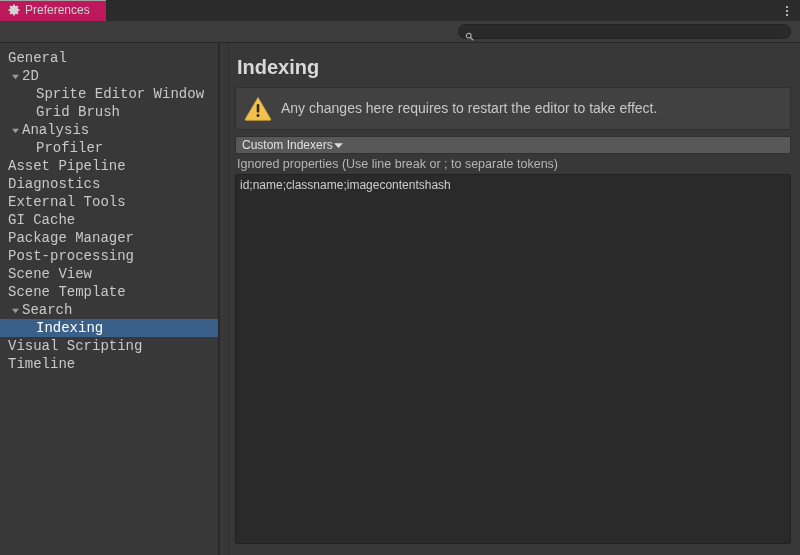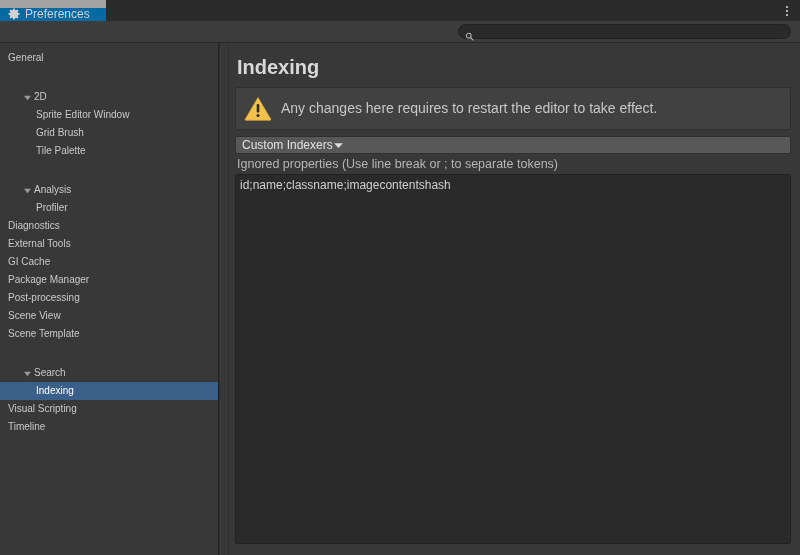--- a/index.html
+++ b/index.html
@@ -34,22 +34,22 @@
     align-items: stretch;
     flex: 0 0 auto;
   }
   .tab {
     position: relative;
     display: flex;
     align-items: center;
     gap: 5px;
     padding: 0 12px 0 8px;
     min-width: 106px;
-    background: #0369a1;
-    border-top: 8px solid #a3a3a3;
+    background: #be185d;
+    border-top: 1px solid #a3a3a3;
     box-sizing: border-box;
     font-size: 12px;
     color: #d2d2d2;
   }
   .tab .tab-label {
     line-height: 1;
     position: relative;
     top: -1px;
   }
   .gear {
@@ -135,41 +135,42 @@
     background: #383838;
     padding-top: 6px;
     box-sizing: border-box;
     overflow: hidden;
   }
   .tree-item {
     position: relative;
     height: 18px;
     display: flex;
     align-items: center;
-    font-size: 10px;
+    font-size: 14px;
     color: #c9c9c9;
     white-space: nowrap;
     cursor: default;
+    font-family: Liberation Mono, monospace;
   }
   .tree-item.selected {
     background: #3a5f88;
     color: #ffffff;
   }
   .tree-item .twisty {
     width: 14px;
     flex: 0 0 14px;
     display: flex;
     align-items: center;
     justify-content: center;
   }
   .tree-item .twisty svg { display: block; }
   .tree-item .tlabel { line-height: 1; }
   .lvl0 { padding-left: 8px; }
   .lvl0 .tlabel { padding-left: 0; }
-  .lvl0.has-twisty { padding-left: 20px; margin-top: 21px; }
+  .lvl0.has-twisty { padding-left: 8px; }
   .lvl1 { padding-left: 36px; }
 
   .divider {
     width: 1px;
     flex: 0 0 1px;
     background: #232323;
   }
   .divider2 {
     width: 10px;
     flex: 0 0 10px;
@@ -304,33 +305,33 @@
               </svg>
             </span>
             <span class="tlabel">2D</span>
           </div>
           <div class="tree-item lvl1">
             <span class="tlabel">Sprite Editor Window</span>
           </div>
           <div class="tree-item lvl1">
             <span class="tlabel">Grid Brush</span>
           </div>
-          <div class="tree-item lvl1">
-            <span class="tlabel">Tile Palette</span>
-          </div>
           <div class="tree-item lvl0 has-twisty">
             <span class="twisty">
               <svg viewBox="0 0 10 10" width="9" height="9">
                 <path d="M1.2 3 L8.8 3 L5 8 Z" fill="#9a9a9a"></path>
               </svg>
             </span>
             <span class="tlabel">Analysis</span>
           </div>
           <div class="tree-item lvl1">
             <span class="tlabel">Profiler</span>
+          </div>
+          <div class="tree-item lvl0">
+            <span class="tlabel">Asset Pipeline</span>
           </div>
           <div class="tree-item lvl0">
             <span class="tlabel">Diagnostics</span>
           </div>
           <div class="tree-item lvl0">
             <span class="tlabel">External Tools</span>
           </div>
           <div class="tree-item lvl0">
             <span class="tlabel">GI Cache</span>
           </div>

